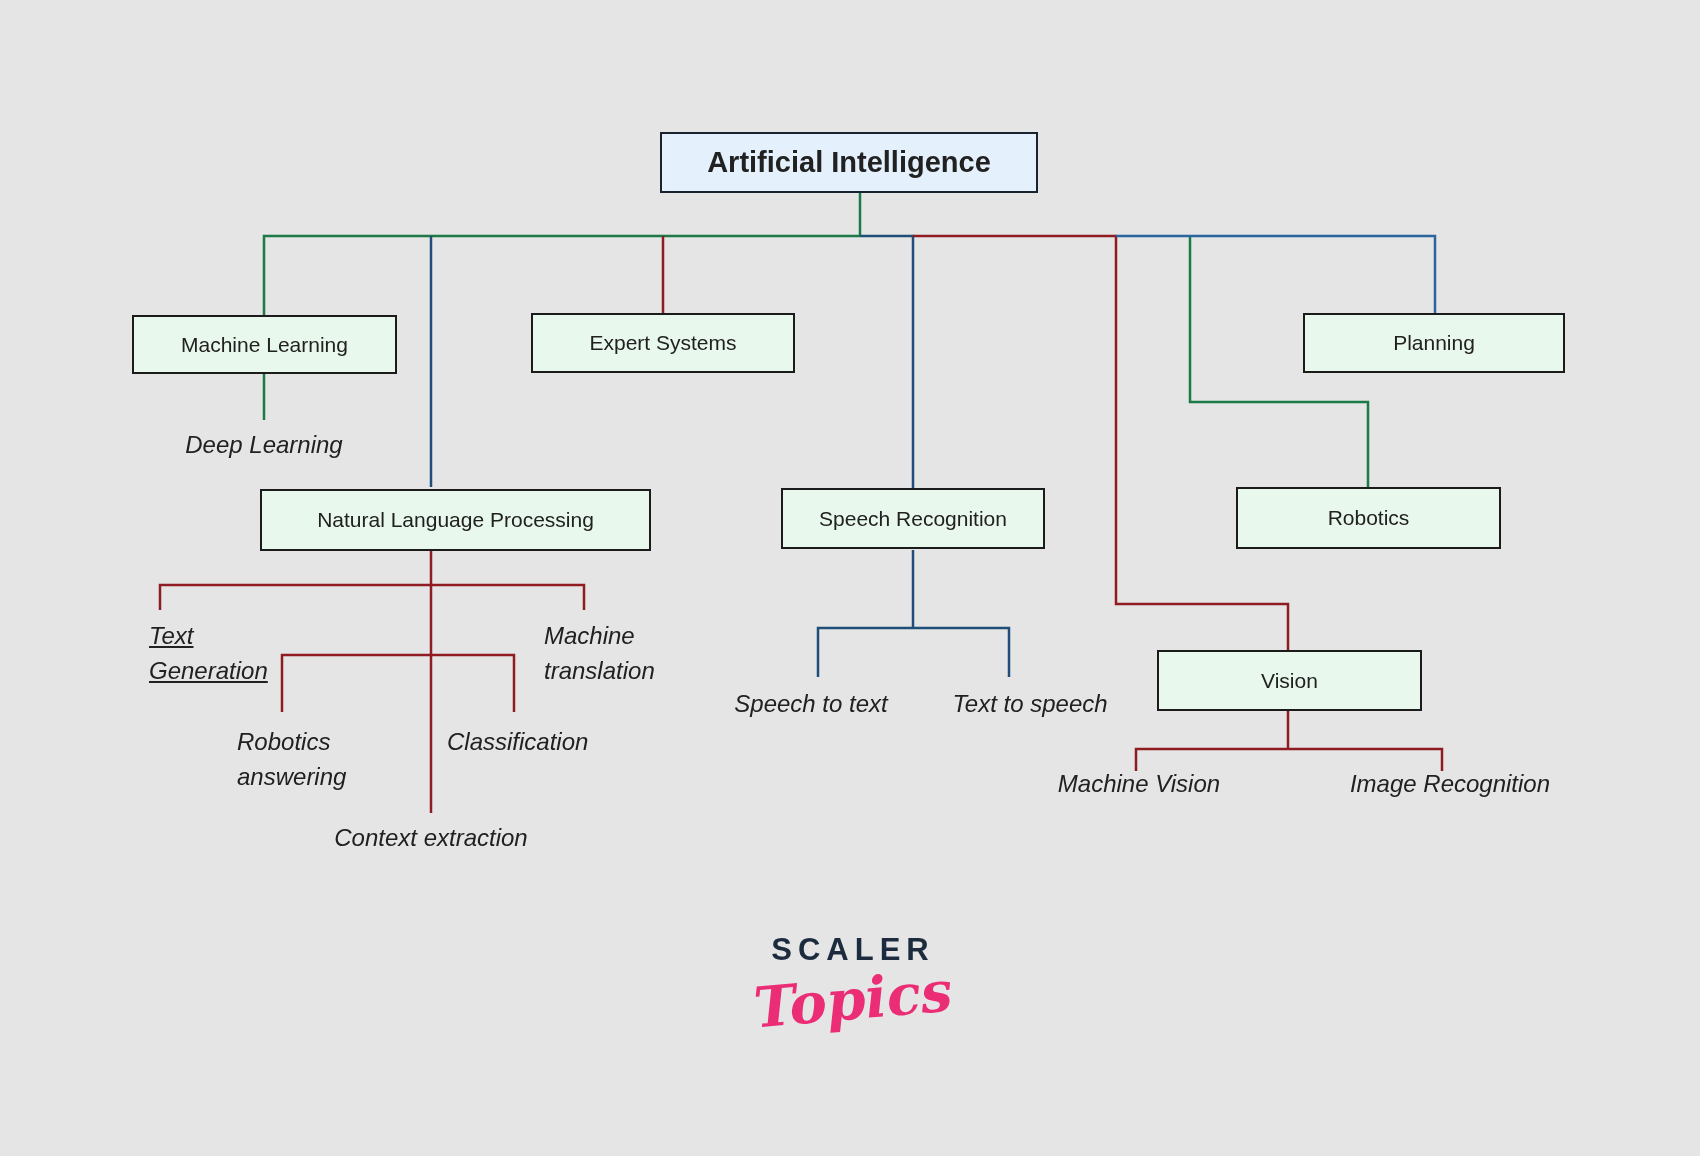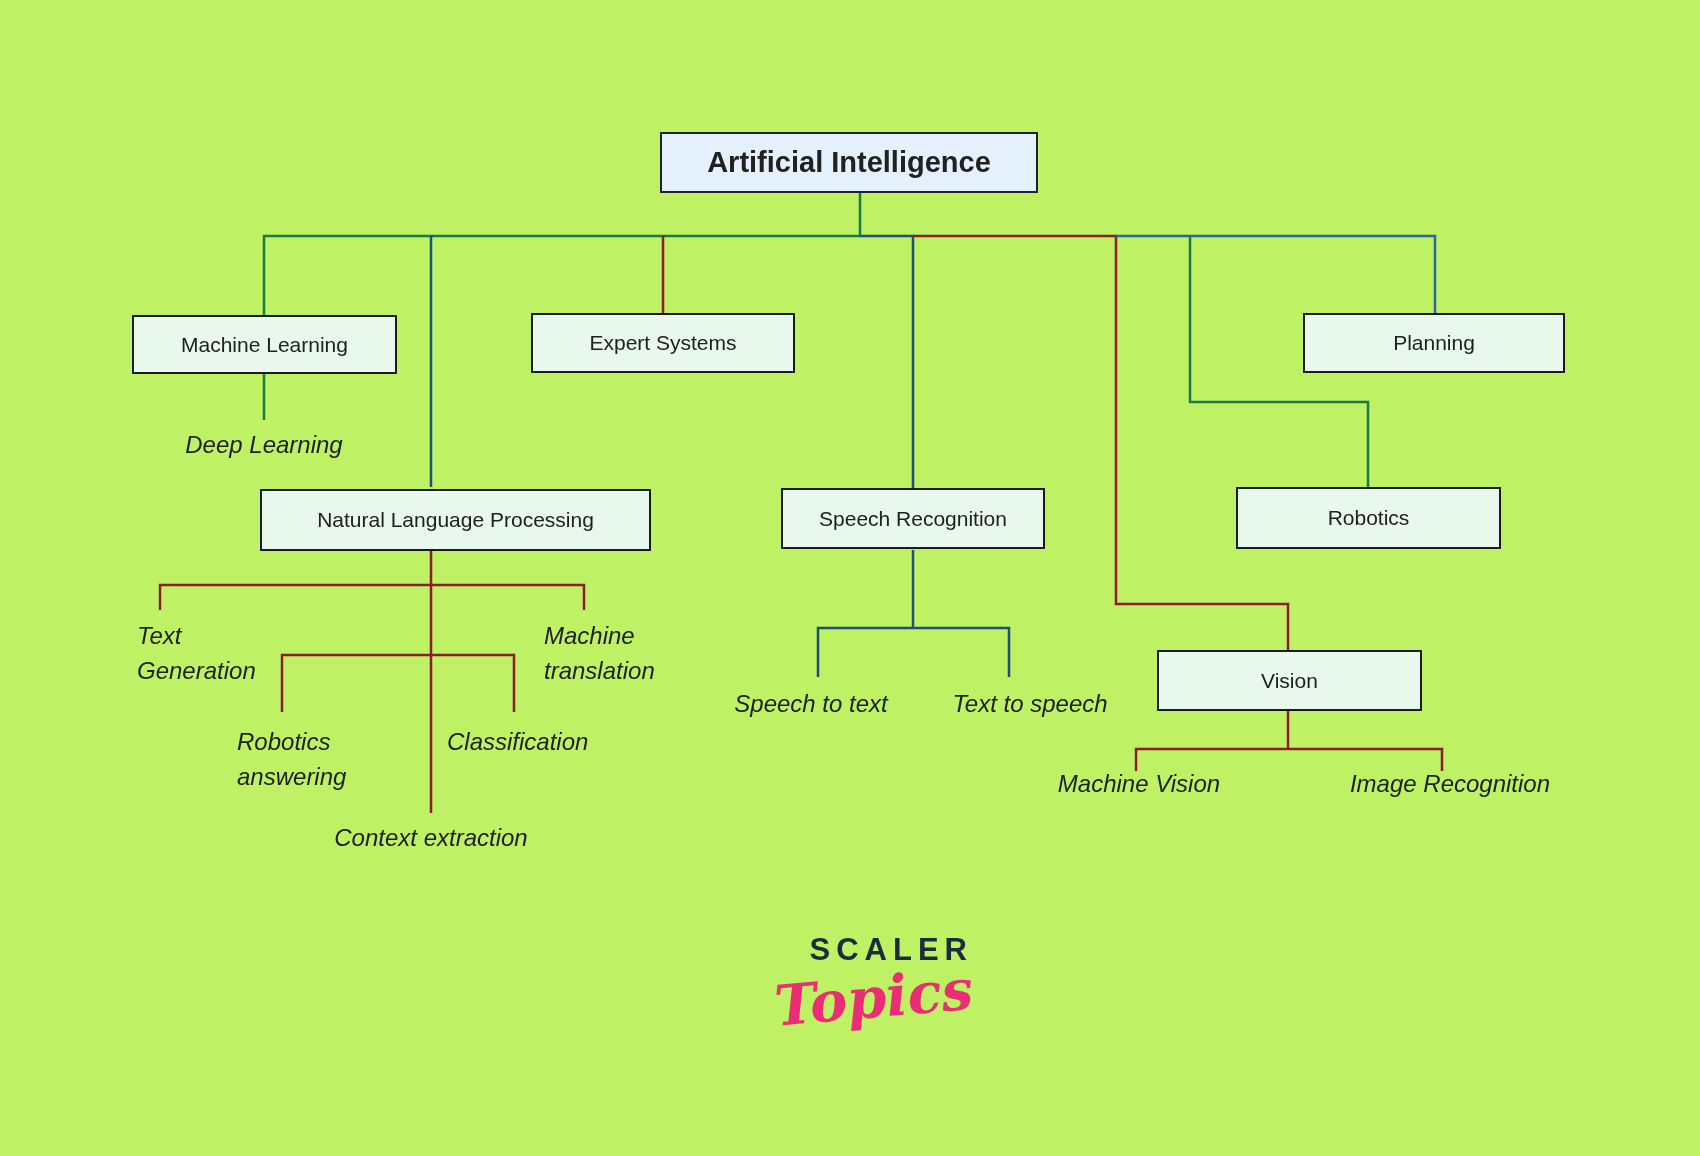--- a/index.html
+++ b/index.html
@@ -1,19 +1,19 @@
 <!DOCTYPE html>
 <html style="--green: #1b7a46; --navy: #1f4e79; --maroon: #8e1c21; --blue: #2a659e; --ai_fill: #e4f0fc; --ai_border: #1a2230; --node_fill: #e9f8ec; --node_border: #1b1b1b; --text: #212121; --brand_navy: #1c2b3e; --brand_pink: #eb2d76;"><head>
 <meta charset="utf-8">
 <style>
   html,body{margin:0;padding:0;background:#ffffff;}
   .canvas{
     position:relative;
     width:1700px;height:1156px;
-    background:#bef264;
+    background:#e5e5e5;
     font-family:"Liberation Sans","DejaVu Sans",sans-serif;
     overflow:hidden;
   }
   svg.edges{position:absolute;left:0;top:0;width:1700px;height:1156px;}
   .node{
     position:absolute;
     box-sizing:border-box;
     display:flex;align-items:center;justify-content:center;
     background:var(--node_fill);
     border:2.5px solid var(--node_border);
@@ -32,21 +32,21 @@
     color:var(--text);
     font-size:24px;
     font-style:italic;
     line-height:35px;
     white-space:nowrap;
   }
   .leaf.centered{text-align:center;}
   .logo{
     position:absolute;
     left:733px;top:932px;width:240px;
-    text-align:right;
+    text-align:center;
   }
   .logo .brand{
     color:var(--brand_navy);
     font-weight:bold;
     font-size:31px;
     letter-spacing:6px;
   }
   .logo .script{
     margin-top:2px;
     color:var(--brand_pink);
@@ -125,21 +125,21 @@
   </div>
 
   <div class="node" style="left:1157px;top:650px;width:265px;height:61px;">
     <span>Vision</span>
   </div>
 
   <div class="leaf centered" style="left:164px;top:427px;width:200px;">
     <span>Deep Learning</span>
   </div>
 
-  <div class="leaf" style="left:137px;top:618px;">
+  <div class="leaf" style="left:149px;top:618px;text-decoration:underline;">
     <span style="display:block">Text</span>
     <span style="display:block">Generation</span>
   </div>
 
   <div class="leaf" style="left:544px;top:618px;">
     <span style="display:block">Machine</span>
     <span style="display:block">translation</span>
   </div>
 
   <div class="leaf" style="left:237px;top:724px;">

